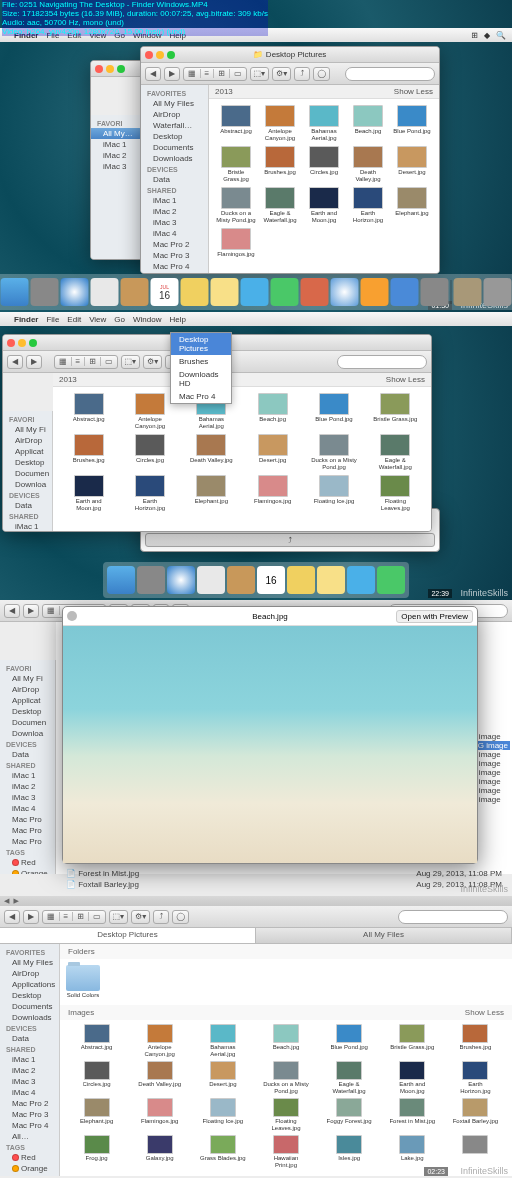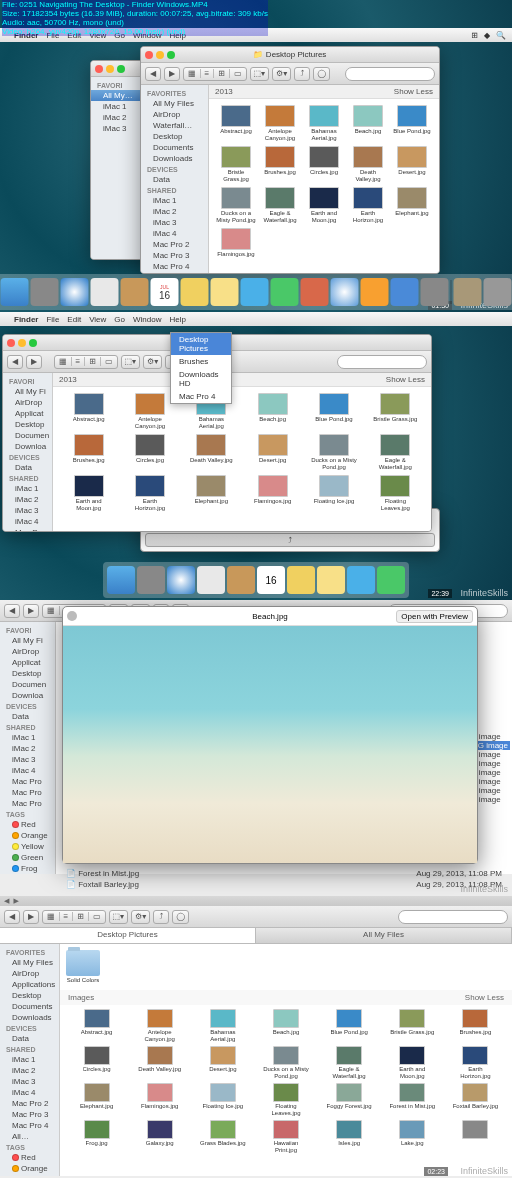--- a/index.html
+++ b/index.html
@@ -19,21 +19,21 @@
 .tl.y{background:#ffbd2e;}
 .tl.g{background:#27c93f;}
 .toolbar{height:22px;background:linear-gradient(#f0f0f0,#d8d8d8);border-bottom:1px solid #bbb;display:flex;align-items:center;padding:0 4px;gap:3px;}
 .tbtn{height:14px;min-width:16px;padding:0 3px;background:linear-gradient(#fafafa,#ddd);border:1px solid #aaa;border-radius:3px;display:flex;align-items:center;justify-content:center;font-size:8px;color:#555;}
 .tbtn.group{display:flex;padding:0;}
 .tbtn.group .seg{padding:0 4px;border-right:1px solid #bbb;}
 .tbtn.group .seg:last-child{border-right:none;}
 .search{margin-left:auto;height:14px;width:90px;background:#fff;border:1px solid #aaa;border-radius:7px;padding:0 6px;font-size:8px;color:#999;}
 .fbody{display:flex;flex:1;overflow:hidden;}
 .sidebar{width:68px;background:#e8ecf0;border-right:1px solid #ccc;padding:3px 0;overflow:hidden;}
-.sidebar.narrow{width:50px;}
+.sidebar.narrow{width:50px;margin-top:38px;}
 .shead{font-size:7px;color:#888;padding:2px 6px 1px;font-weight:bold;}
 .sitem{font-size:8px;color:#444;padding:1px 4px 1px 12px;display:flex;align-items:center;gap:2px;white-space:nowrap;overflow:hidden;}
 .sitem.sel{background:linear-gradient(#6fa8dc,#4a86c8);color:#fff;}
 .content{flex:1;background:#fff;display:flex;flex-direction:column;}
 .pathbar{height:14px;background:#f0f0f0;border-bottom:1px solid #ddd;padding:0 6px;font-size:8px;color:#555;display:flex;align-items:center;justify-content:space-between;}
 .icongrid{flex:1;padding:6px;display:grid;grid-template-columns:repeat(5,1fr);gap:4px 2px;align-content:start;}
 .icongrid.six{grid-template-columns:repeat(6,1fr);}
 .fitem{display:flex;flex-direction:column;align-items:center;gap:1px;}
 .thumb{width:30px;height:22px;border:1px solid #ccc;border-radius:1px;}
 .thumb.sm{width:26px;height:19px;}
@@ -564,20 +564,23 @@
       <div class="sitem">
           <span class="tag-dot" style="background:#ffa500"></span>
           <span>Orange</span>
         </div>
       <div class="sitem">
           <span>Yellow</span>
         </div>
 
     </div>
     <div class="content">
+      <div class="grouphead">
+          <span>Folders</span>
+        </div>
       <div style="padding:6px;display:flex;">
         <div class="fitem">
           <div class="folder-icon"></div>
           <div class="fname">Solid Colors</div>
         </div>
       </div>
       <div class="grouphead">
           <span>Images</span>
           <span>Show Less</span>
         </div>

